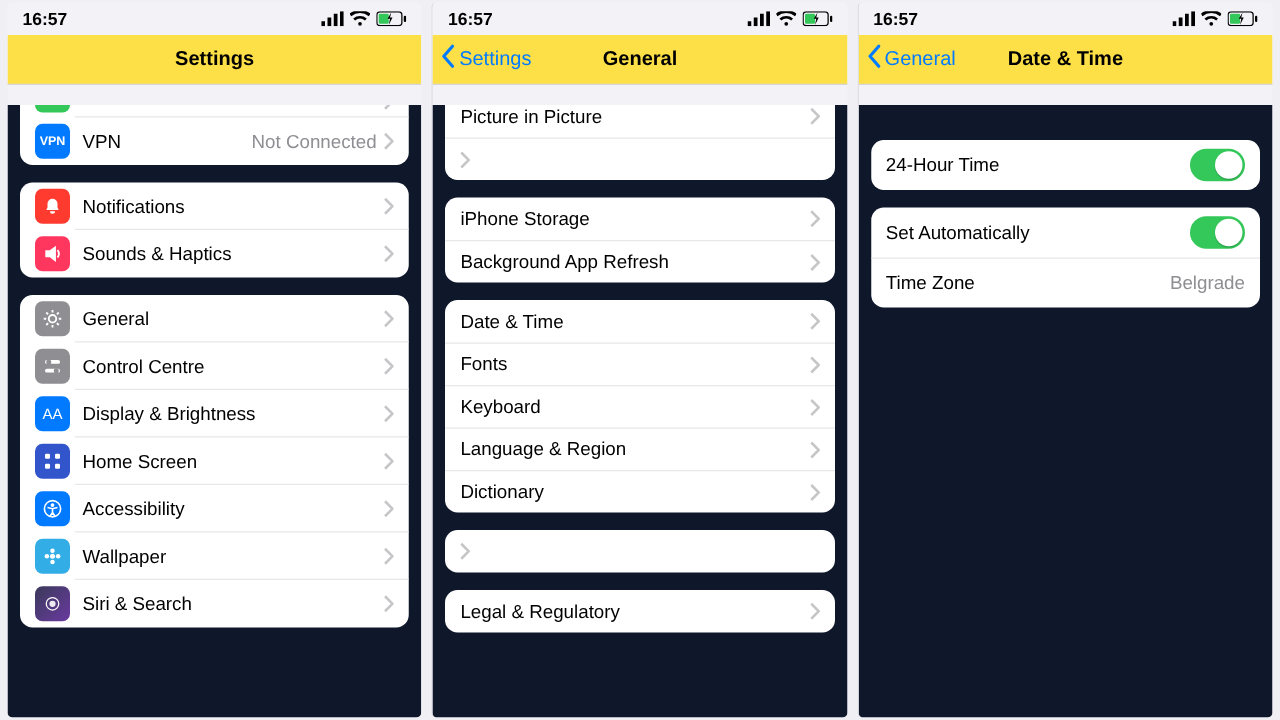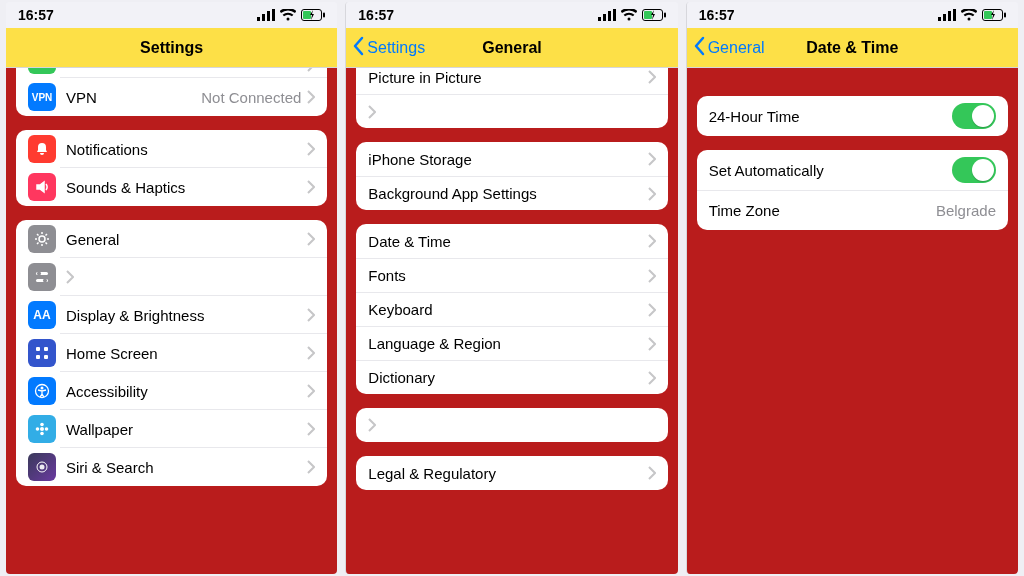--- a/index.html
+++ b/index.html
@@ -61,21 +61,22 @@
   }
   .nav-back svg { width: 12px; height: 20px; }
   .nav-title {
     font-size: 16px;
     font-weight: 600;
     color: #000;
   }
   .pane-body {
     flex: 1;
     overflow: hidden;
-    background: #b91c1c;
+    background: #0f172a;
+    margin-top: 16px;
   }
   .section {
     margin: 14px 10px 0 10px;
     background: #fff;
     border-radius: 10px;
     overflow: hidden;
   }
   .section.tight-top { margin-top: 0; border-top-left-radius: 0; border-top-right-radius: 0;}
   .row {
     display: flex;
@@ -233,28 +234,29 @@
           </div>
           <div class="row with-icon">
             <div class="icon-box" style="background:#8e8e93">
                 <svg viewBox="0 0 16 16">
                   <rect x="2" y="3" width="12" height="3" rx="1.5" fill="#fff"></rect>
                   <rect x="2" y="10" width="12" height="3" rx="1.5" fill="#fff"></rect>
                   <circle cx="5" cy="4.5" r="2" fill="#8e8e93"></circle>
                   <circle cx="11" cy="11.5" r="2" fill="#8e8e93"></circle>
                 </svg>
               </div>
-            <span class="chevron">
-                <svg viewBox="0 0 8 14">
-                  <path d="M1 1l6 6-6 6" fill="none" stroke="#c6c6c8" stroke-width="2"></path>
-                </svg>
-              </span>
-          </div>
-          <div class="row with-icon">
-            <div class="icon-box" style="background:#027aff;font-weight:700;font-size:12px;">AA</div>
+            <span class="row-label">Control Centre</span>
+            <span class="chevron">
+                <svg viewBox="0 0 8 14">
+                  <path d="M1 1l6 6-6 6" fill="none" stroke="#c6c6c8" stroke-width="2"></path>
+                </svg>
+              </span>
+          </div>
+          <div class="row with-icon">
+            <div class="icon-box" style="background:#027aff;font-weight:400;font-size:12px;">AA</div>
             <span class="row-label">Display &amp; Brightness</span>
             <span class="chevron">
                 <svg viewBox="0 0 8 14">
                   <path d="M1 1l6 6-6 6" fill="none" stroke="#c6c6c8" stroke-width="2"></path>
                 </svg>
               </span>
           </div>
           <div class="row with-icon">
             <div class="icon-box" style="background:#3355cc">
                 <svg viewBox="0 0 16 16">
@@ -376,21 +378,21 @@
     <div class="section">
       <div class="row">
         <span class="row-label">iPhone Storage</span>
         <span class="chevron">
               <svg viewBox="0 0 8 14">
                 <path d="M1 1l6 6-6 6" fill="none" stroke="#c6c6c8" stroke-width="2"></path>
               </svg>
             </span>
       </div>
       <div class="row">
-        <span class="row-label">Background App Settings</span>
+        <span class="row-label">Background App Refresh</span>
         <span class="chevron">
               <svg viewBox="0 0 8 14">
                 <path d="M1 1l6 6-6 6" fill="none" stroke="#c6c6c8" stroke-width="2"></path>
               </svg>
             </span>
       </div>
     </div>
 
     <div class="section">
       <div class="row">

